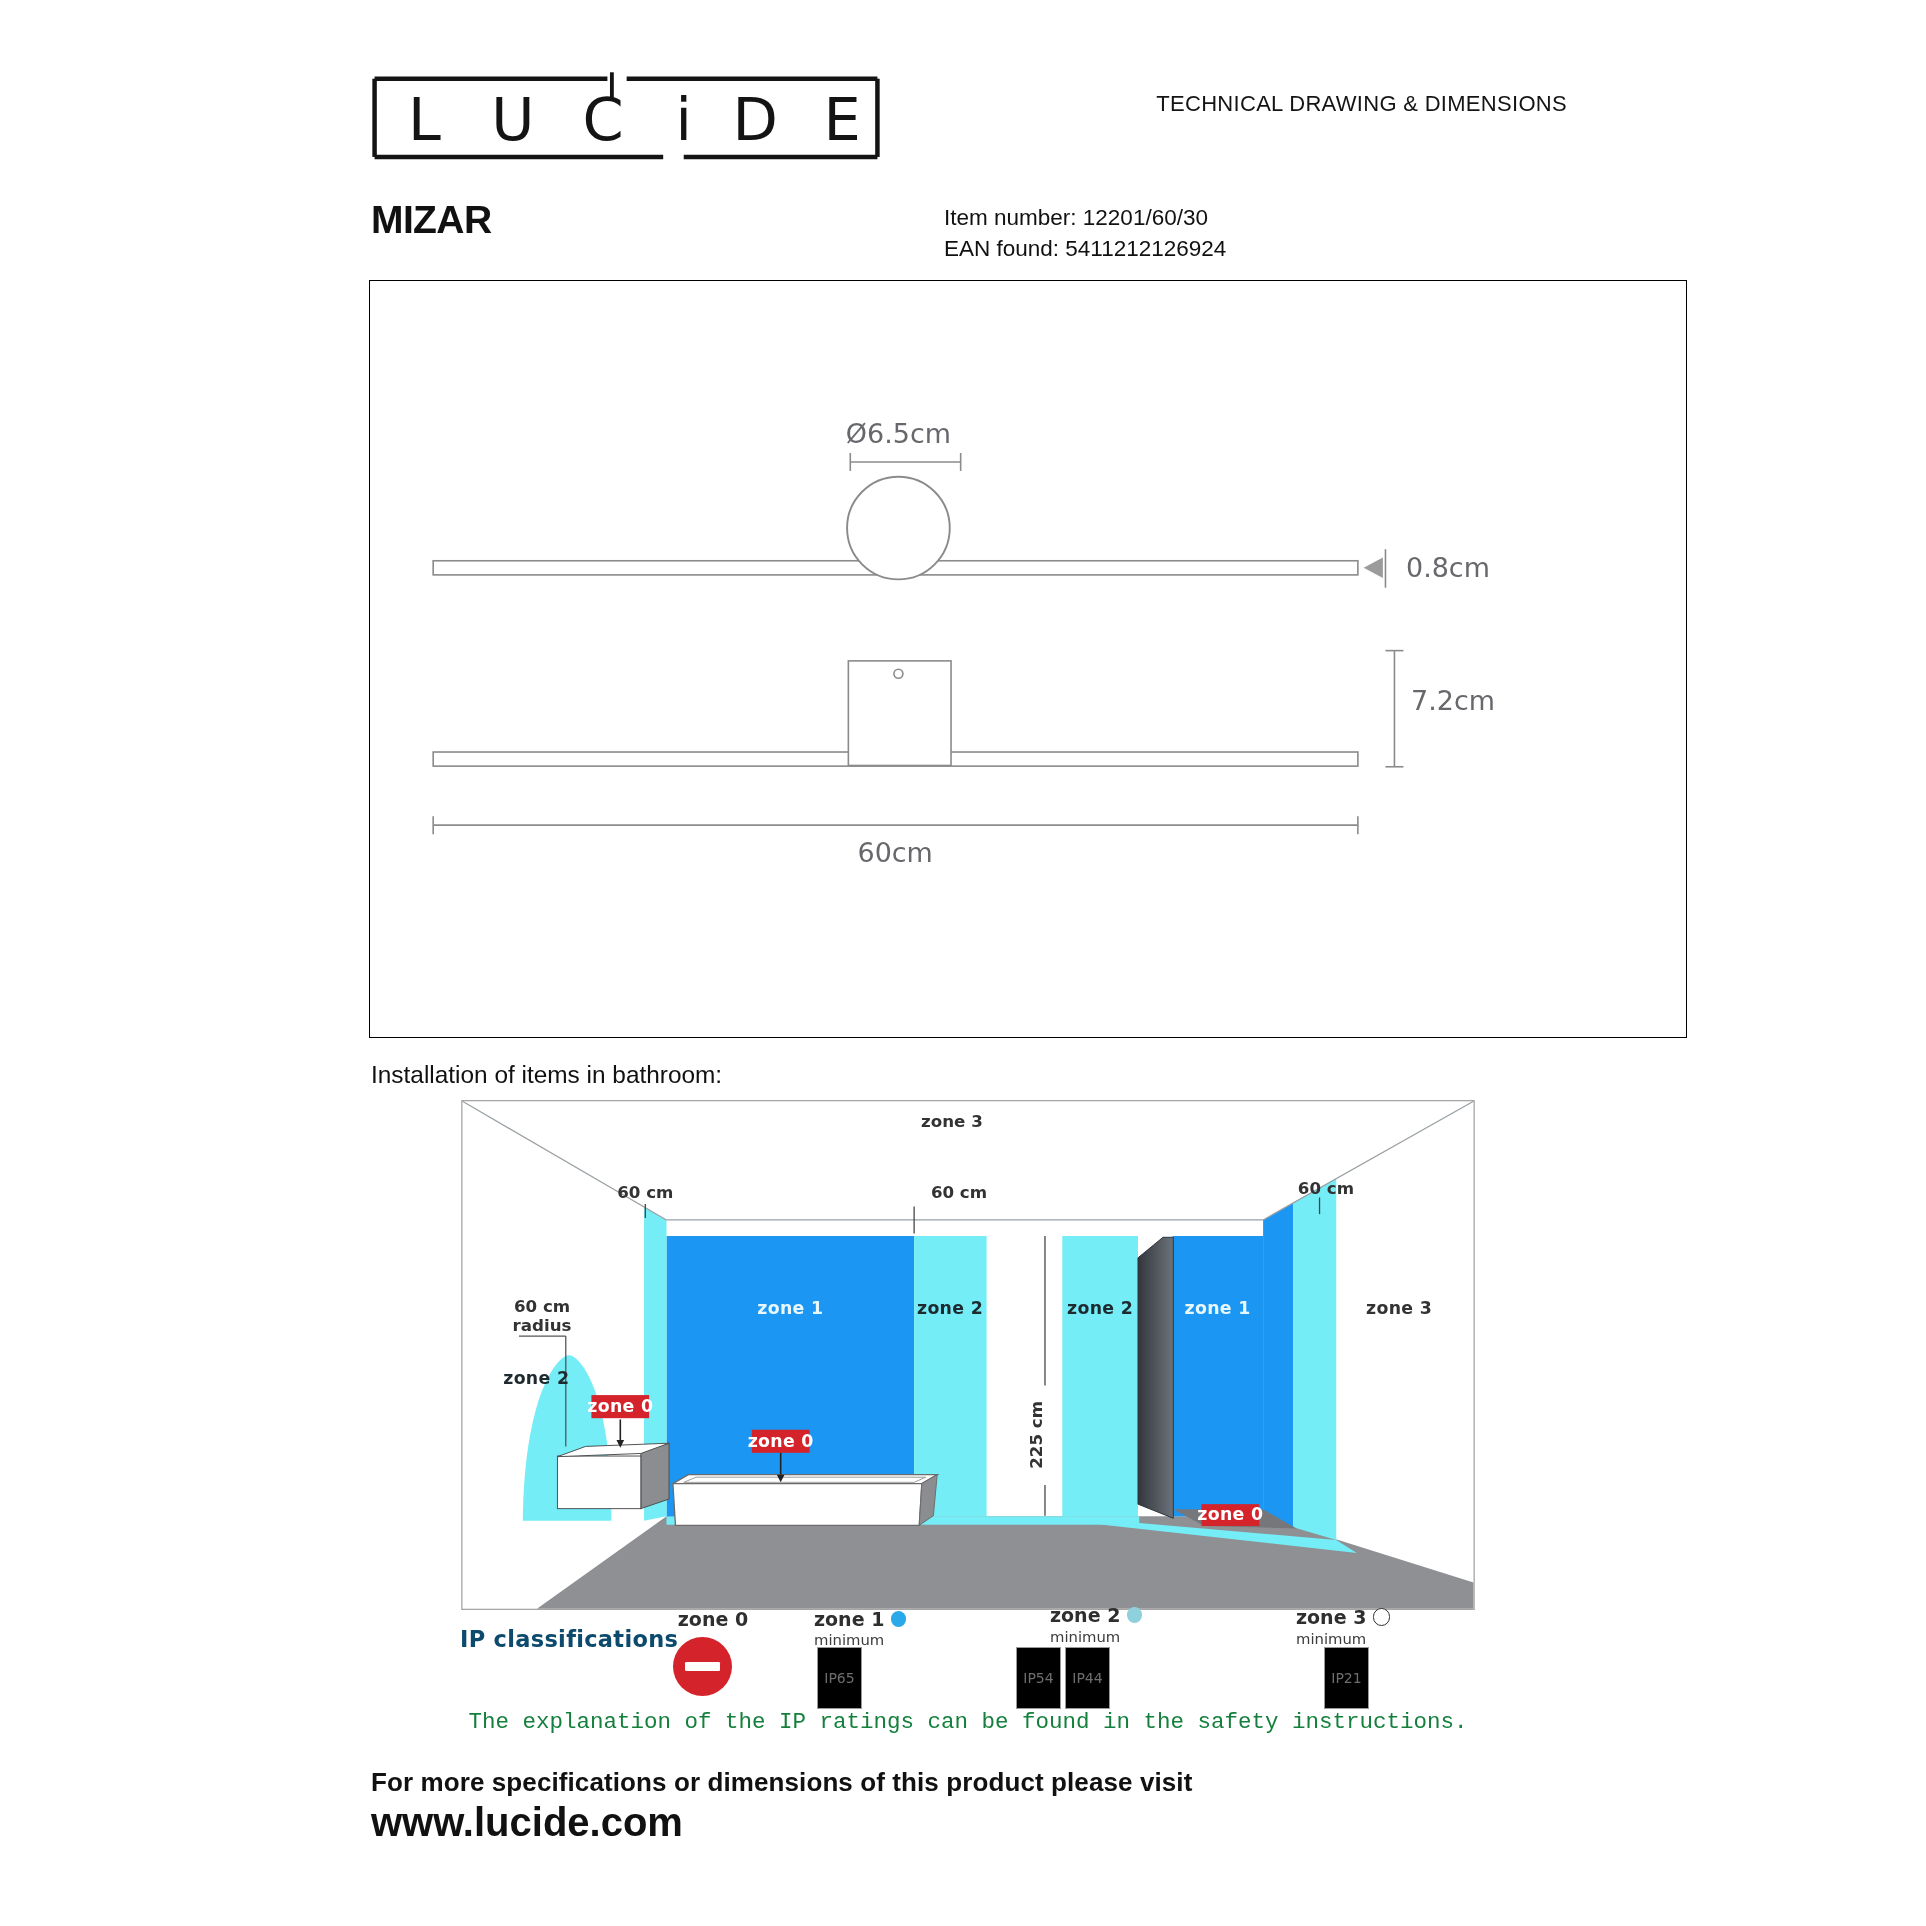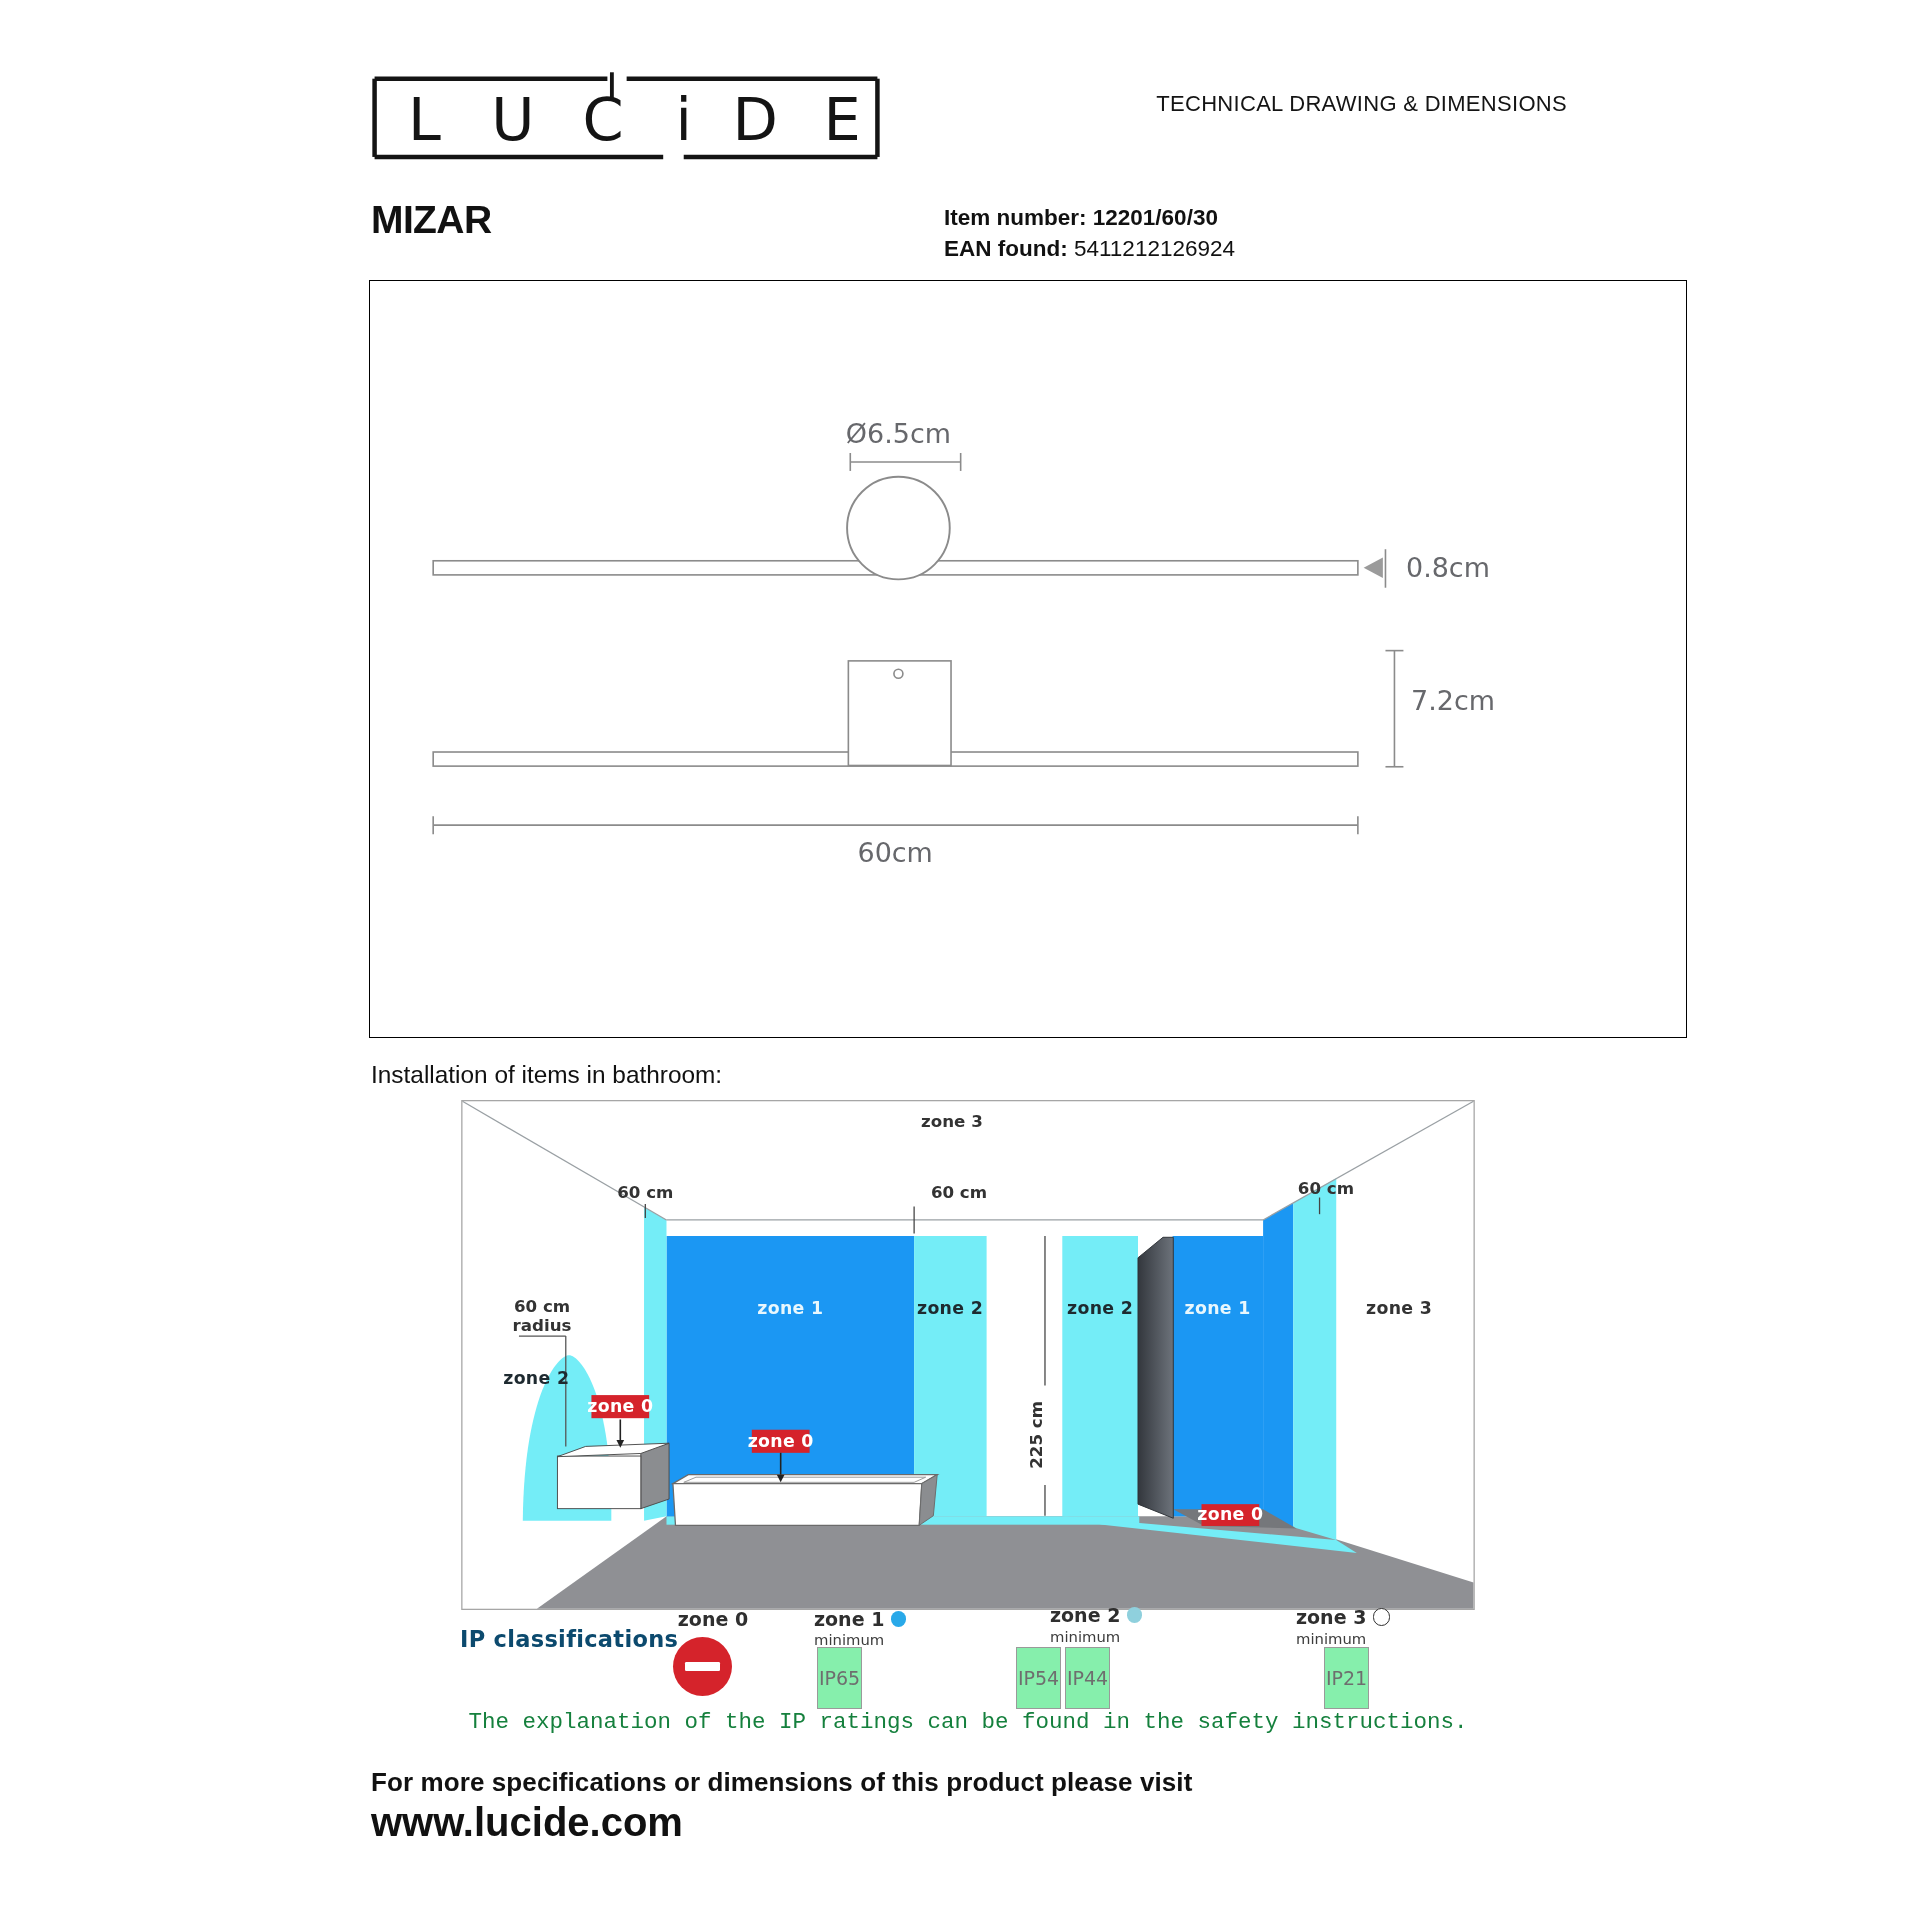--- a/index.html
+++ b/index.html
@@ -4,38 +4,38 @@
 <style>
   html,body{margin:0;padding:0;background:#ffffff;}
   .page{position:relative;width:1926px;height:1926px;background:#ffffff;
         font-family:"Liberation Sans",sans-serif;color:#111;overflow:hidden;}
   .abs{position:absolute;}
 
   
   .doc-type{left:1053px;top:83px;width:514px;text-align:right;font-size:22px;color:#141414;letter-spacing:0.3px;margin-top:8px;}
   .product-name{left:371px;top:198px;font-size:39px;font-weight:bold;letter-spacing:-0.6px;}
   .codes{left:944px;top:202px;font-size:22.5px;line-height:31px;}
-  .codes b{font-weight:bold;text-align:right;}
+  .codes b{font-weight:normal;text-align:right;}
 
   
   .tech-box{left:369px;top:280px;width:1318px;height:758px;border:1.9px solid #000;box-sizing:border-box;}
 
   
   .install-title{left:371px;top:1061px;font-size:24.4px;font-weight:normal;}
 
   
   .ip-title{left:460px;top:1626px;font-size:22.5px;font-weight:600;color:#0c4a6e;
             font-family:"DejaVu Sans",sans-serif;letter-spacing:0.3px;}
   .zone-col-label{font-family:"DejaVu Sans",sans-serif;font-size:19px;font-weight:700;color:#2f2f2f;
             display:flex;align-items:center;gap:6.4px;}
   .zone-min{font-family:"DejaVu Sans",sans-serif;font-size:14.8px;color:#3c3c3c;}
   .dot{width:15.4px;height:15.4px;border-radius:50%;display:inline-block;}
   .dot-outline{width:15.4px;height:15.4px;border-radius:50%;border:1.9px solid #2f2f2f;background:#fff;display:inline-block;}
   .ip-box{width:45px;height:62px;border:1.3px solid #9a9a9a;display:flex;align-items:center;justify-content:center;
-          font-family:"DejaVu Sans",sans-serif;font-size:19px;color:#6e6e6e;background:#86efac;box-sizing:border-box;}
+          font-family:"DejaVu Sans",sans-serif;font-size:14px;color:#6e6e6e;background:#000000;box-sizing:border-box;}
   .no-entry{width:59px;height:59px;border-radius:50%;background:#d5232b;position:relative;}
   .no-entry .bar{position:absolute;left:12.2px;top:25px;width:35px;height:9px;background:#fff;border-radius:1.3px;}
 
   .explanation{left:461px;top:1709px;width:1014px;text-align:center;font-size:22.5px;color:#15803d;font-family:Liberation Mono, monospace;}
 
   
   .footer-line{left:371px;top:1767px;font-size:26px;font-weight:bold;letter-spacing:0.1px;}
   .website{left:371px;top:1800px;font-size:40px;font-weight:bold;}
 
   svg text{font-family:"DejaVu Sans",sans-serif;}

